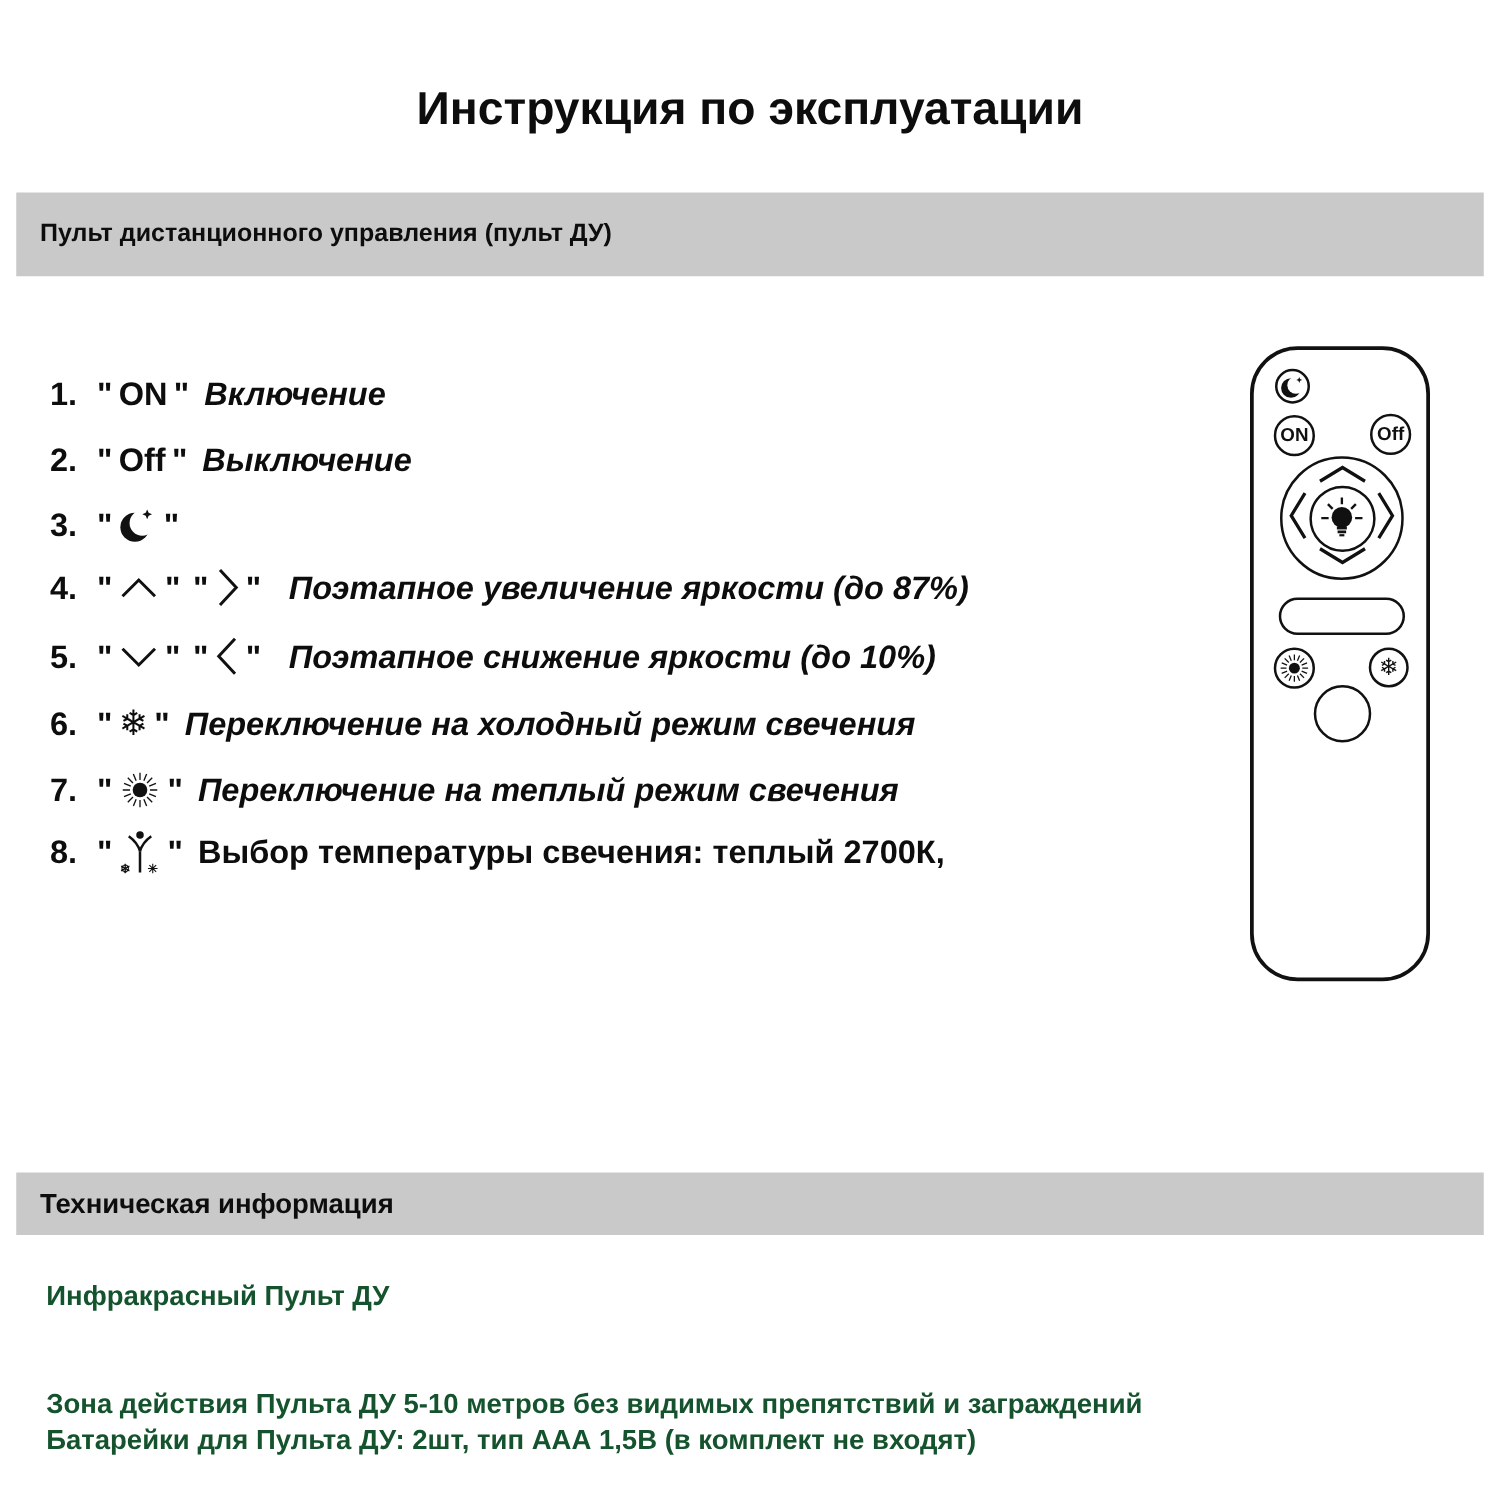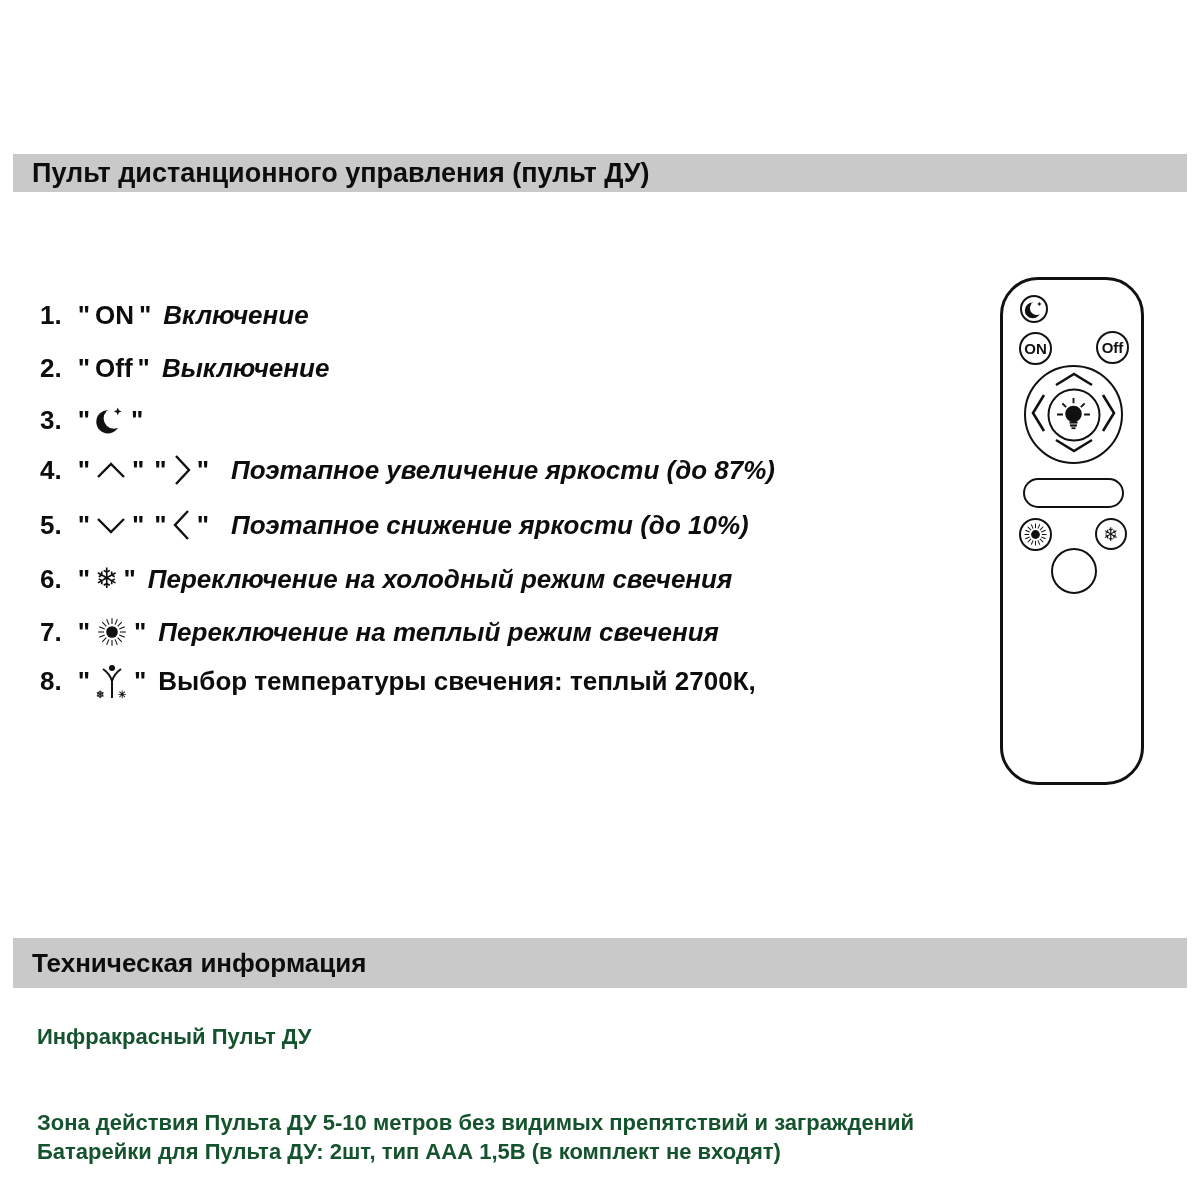--- a/index.html
+++ b/index.html
@@ -9,22 +9,22 @@
   }
   .title {
     position:absolute; top:66px; left:0; width:100%; margin:0;
     text-align:center; font-size:37px; font-weight:bold; color:#0d0d0d;
   }
   .banner {
     position:absolute; left:13px; width:1174px; background:#c9c9c9;
     display:flex; align-items:center; box-sizing:border-box; padding-left:19px;
     font-weight:bold; color:#0d0d0d;
   }
-  .banner1 { top:154px; height:38px; font-size:27px; }
-  .banner2 { top:938px; height:50px; font-size:26px; }
+  .banner1 { top:154px; height:67px; font-size:20px; }
+  .banner2 { top:938px; height:50px; font-size:22px; }
   .item {
     position:absolute; left:40px; height:36px;
     display:flex; align-items:center; white-space:nowrap;
     font-size:26px; font-weight:bold; color:#0d0d0d;
   }
   .item .num { margin-right:11px; }
   .item .q   { margin:0 5px; }
   .item .txt { margin-left:7px;font-style:italic; }
   .item .txt-far { margin-left:17px; }
   .icon { display:inline-flex; align-items:center; justify-content:center; }
@@ -77,20 +77,21 @@
   }
   .tech1 { top:1022px; }
   .tech2 { top:1125px;margin-top:12px; }
   .tech3 { top:1108px; }
 </style>
 </head>
 <body>
 
 <div class="page">
 
+  <h1 class="title">Инструкция по эксплуатации</h1>
 
   <div class="banner banner1">
     <span>Пульт дистанционного управления (пульт ДУ)</span>
   </div>
 
   <div class="item" style="top:297px">
     <span class="num">1.</span>
     <span class="q">"</span>
     <span>ON</span>
     <span class="q">"</span>

